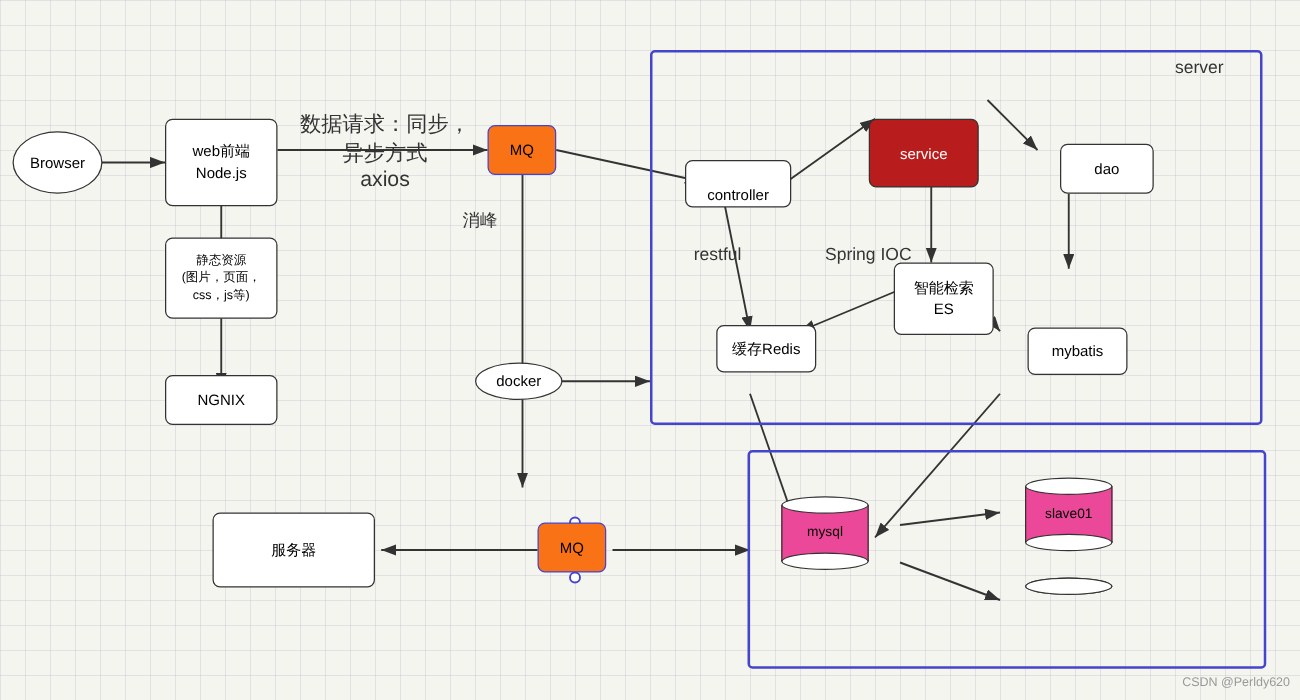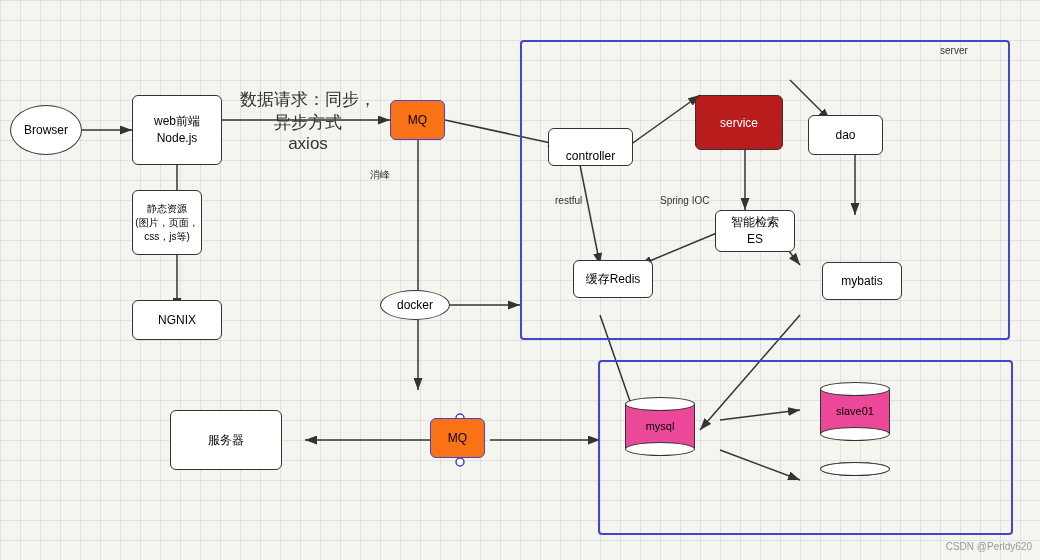--- a/index.html
+++ b/index.html
@@ -73,21 +73,21 @@
 
     .outer-db {
       position: absolute;
       border: 2px solid #4444cc;
       background: transparent;
       border-radius: 4px;
     }
 
     .label-text {
       position: absolute;
-      font-size: 10px;
+      font-size: 14px;
       color: #333;
       text-align: center;
     }
 
     
     .cylinder {
       position: absolute;
       display: flex;
       flex-direction: column;
       align-items: center;
@@ -203,21 +203,21 @@
 
   <div class="box box-rounded" style="left:132px; top:95px; width:90px; height:70px;">
     <span style="white-space:pre-line;">web前端
 Node.js</span>
   </div>
 
   <div class="box box-ellipse" style="left:10px; top:105px; width:72px; height:50px;">
     <span>Browser</span>
   </div>
 
-  <div class="box box-rounded" style="left:132px; top:190px; width:70px; height:65px;">
+  <div class="box box-rounded" style="left:132px; top:190px; width:90px; height:65px;">
     <span style="white-space:pre-line; font-size:10px;">静态资源
 (图片，页面，
 css，js等)</span>
   </div>
 
   <div class="box box-rounded" style="left:132px; top:300px; width:90px; height:40px;">
     <span>NGNIX</span>
   </div>
 
   <div class="label-text" style="left:240px; top:68px; white-space:pre-line; font-size:17px;">
@@ -258,25 +258,25 @@
   </div>
 
   <div class="box box-rounded" style="left:548px; top:128px; width:85px; height:38px;align-items:flex-end;">
     <span>controller</span>
   </div>
 
   <div class="box-highlight" style="position:absolute; left:695px; top:55px; width:88px; height:55px; display:flex; align-items:center; justify-content:center;">
     <span>service</span>
   </div>
 
-  <div class="box box-rounded" style="left:808px; top:115px; width:75px; height:40px;">
+  <div class="box box-rounded" style="left:848px; top:115px; width:75px; height:40px;">
     <span>dao</span>
   </div>
 
-  <div class="box box-rounded" style="left:715px; top:210px; width:80px; height:42px;">
+  <div class="box box-rounded" style="left:715px; top:210px; width:80px; height:58px;">
     <span style="white-space:pre-line;">智能检索
 ES</span>
   </div>
 
   <div class="box box-rounded" style="left:573px; top:260px; width:80px; height:38px;">
     <span>缓存Redis</span>
   </div>
 
   <div class="box box-rounded" style="left:822px; top:262px; width:80px; height:38px;">
     <span>mybatis</span>
@@ -299,21 +299,21 @@
       <span>slave01</span>
     </div>
     <div class="cylinder-bottom"></div>
   </div>
 
   <div class="cylinder" style="left:820px; top:455px;">
     <div class="cylinder-top"></div>
     <div class="cylinder-bottom"></div>
   </div>
 
-  <div class="box box-rounded" style="left:170px; top:410px; width:112px; height:60px;">
+  <div class="box box-rounded" style="left:170px; top:410px; width:130px; height:60px;">
     <span>服务器</span>
   </div>
 
   <div class="box box-rounded mq-box" style="left:430px; top:418px; width:55px; height:40px;">
     <span>MQ</span>
   </div>
 
   <div class="watermark">
     <span>CSDN @Perldy620</span>
   </div>

